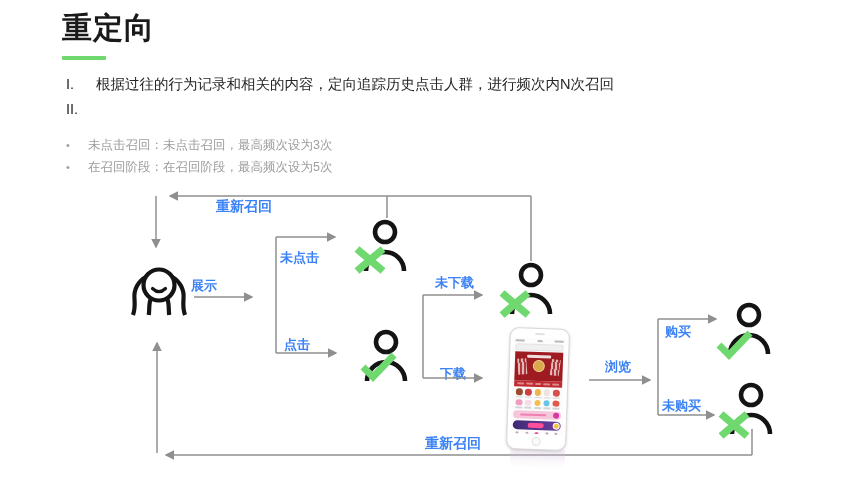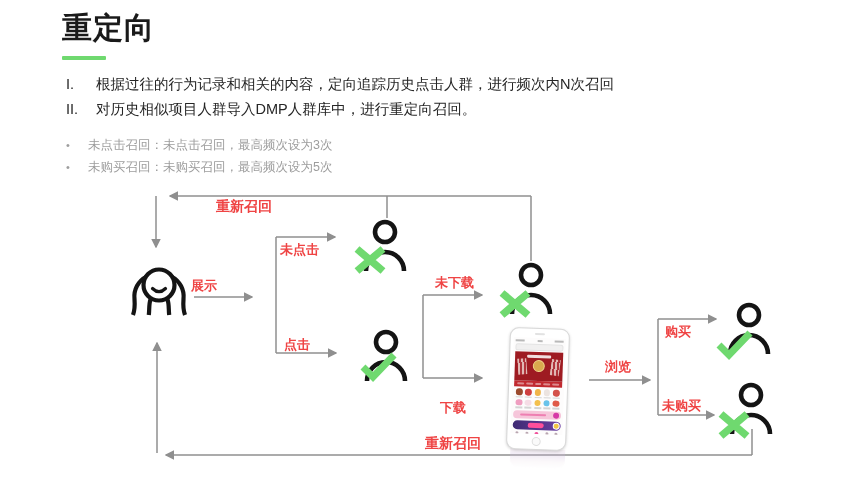--- a/index.html
+++ b/index.html
@@ -10,21 +10,21 @@
   
   .title{position:absolute;left:18px;top:8px;font-size:30px;font-weight:800;letter-spacing:1px;margin:0;}
   .title-underline{position:absolute;left:18px;top:56px;width:44px;height:4px;background:#6fd96f;border-radius:1px;}
   .numbered{position:absolute;left:22px;top:72px;font-size:14.5px;line-height:25px;color:#262626;}
   .numbered .row{display:flex;}
   .numbered .marker{display:inline-block;width:30px;flex:0 0 30px;}
   .bullets{position:absolute;left:22px;top:134px;font-size:12.5px;line-height:22px;color:#9d9d9d;}
   .bullets .row{display:flex;}
   .bullets .dot{display:inline-block;width:22px;flex:0 0 22px;font-size:11px;}
   
-  .lbl{position:absolute;font-size:13px;font-weight:bold;color:#ef4444;white-space:nowrap;}
+  .lbl{position:absolute;font-size:13px;font-weight:bold;color:#3b82f6;white-space:nowrap;}
   .lbl.big{font-size:14px;}
   
   .flow-svg{position:absolute;left:0;top:0;pointer-events:none;}
   
   .phone{position:absolute;left:464px;top:328px;width:58px;height:120px;background:#fff;
          border:1px solid #d8d8d8;border-radius:9px;transform:rotate(2deg);
          box-shadow:0 1px 3px rgba(0,0,0,.18);z-index:2;}
   .phone .speaker{position:absolute;top:4px;left:50%;transform:translateX(-50%);width:10px;height:2px;border-radius:2px;background:#e2e2e2;}
   .phone .screen{position:absolute;left:3px;right:3px;top:9px;bottom:15px;background:#fdfcfc;overflow:hidden;}
   .s-status{height:4px;margin:1px 2px 0;display:flex;justify-content:space-between;align-items:center;}
@@ -64,41 +64,40 @@
   <h1 class="title">重定向</h1>
   <div class="title-underline"></div>
 
   <div class="numbered">
     <div class="row">
       <span class="marker">I.</span>
       <span>根据过往的行为记录和相关的内容，定向追踪历史点击人群，进行频次内N次召回</span>
     </div>
     <div class="row">
       <span class="marker">II.</span>
-      <span>对历史相似项目人群导入DMP人群库中，进行重定向召回。</span>
     </div>
   </div>
 
   <div class="bullets">
     <div class="row">
       <span class="dot">•</span>
       <span>未点击召回：未点击召回，最高频次设为3次</span>
     </div>
     <div class="row">
       <span class="dot">•</span>
-      <span>未购买召回：未购买召回，最高频次设为5次</span>
+      <span>在召回阶段：在召回阶段，最高频次设为5次</span>
     </div>
   </div>
 
   <div class="lbl big" style="left:172px;top:198px;">重新召回</div>
   <div class="lbl" style="left:147px;top:277px;text-align:center;">展示</div>
-  <div class="lbl" style="left:236px;top:241px;">未点击</div>
+  <div class="lbl" style="left:236px;top:249px;">未点击</div>
   <div class="lbl" style="left:240px;top:336px;">点击</div>
   <div class="lbl" style="left:391px;top:274px;text-align:right;">未下载</div>
-  <div class="lbl" style="left:396px;top:399px;">下载</div>
+  <div class="lbl" style="left:396px;top:365px;">下载</div>
   <div class="lbl" style="left:561px;top:358px;">浏览</div>
   <div class="lbl" style="left:621px;top:323px;">购买</div>
   <div class="lbl" style="left:618px;top:397px;font-family:Liberation Serif, serif;">未购买</div>
   <div class="lbl big" style="left:381px;top:435px;">重新召回</div>
 
   <div class="phone">
     <div class="speaker"></div>
     <div class="screen">
       <div class="s-status">
           <span style="width:9px"></span>

